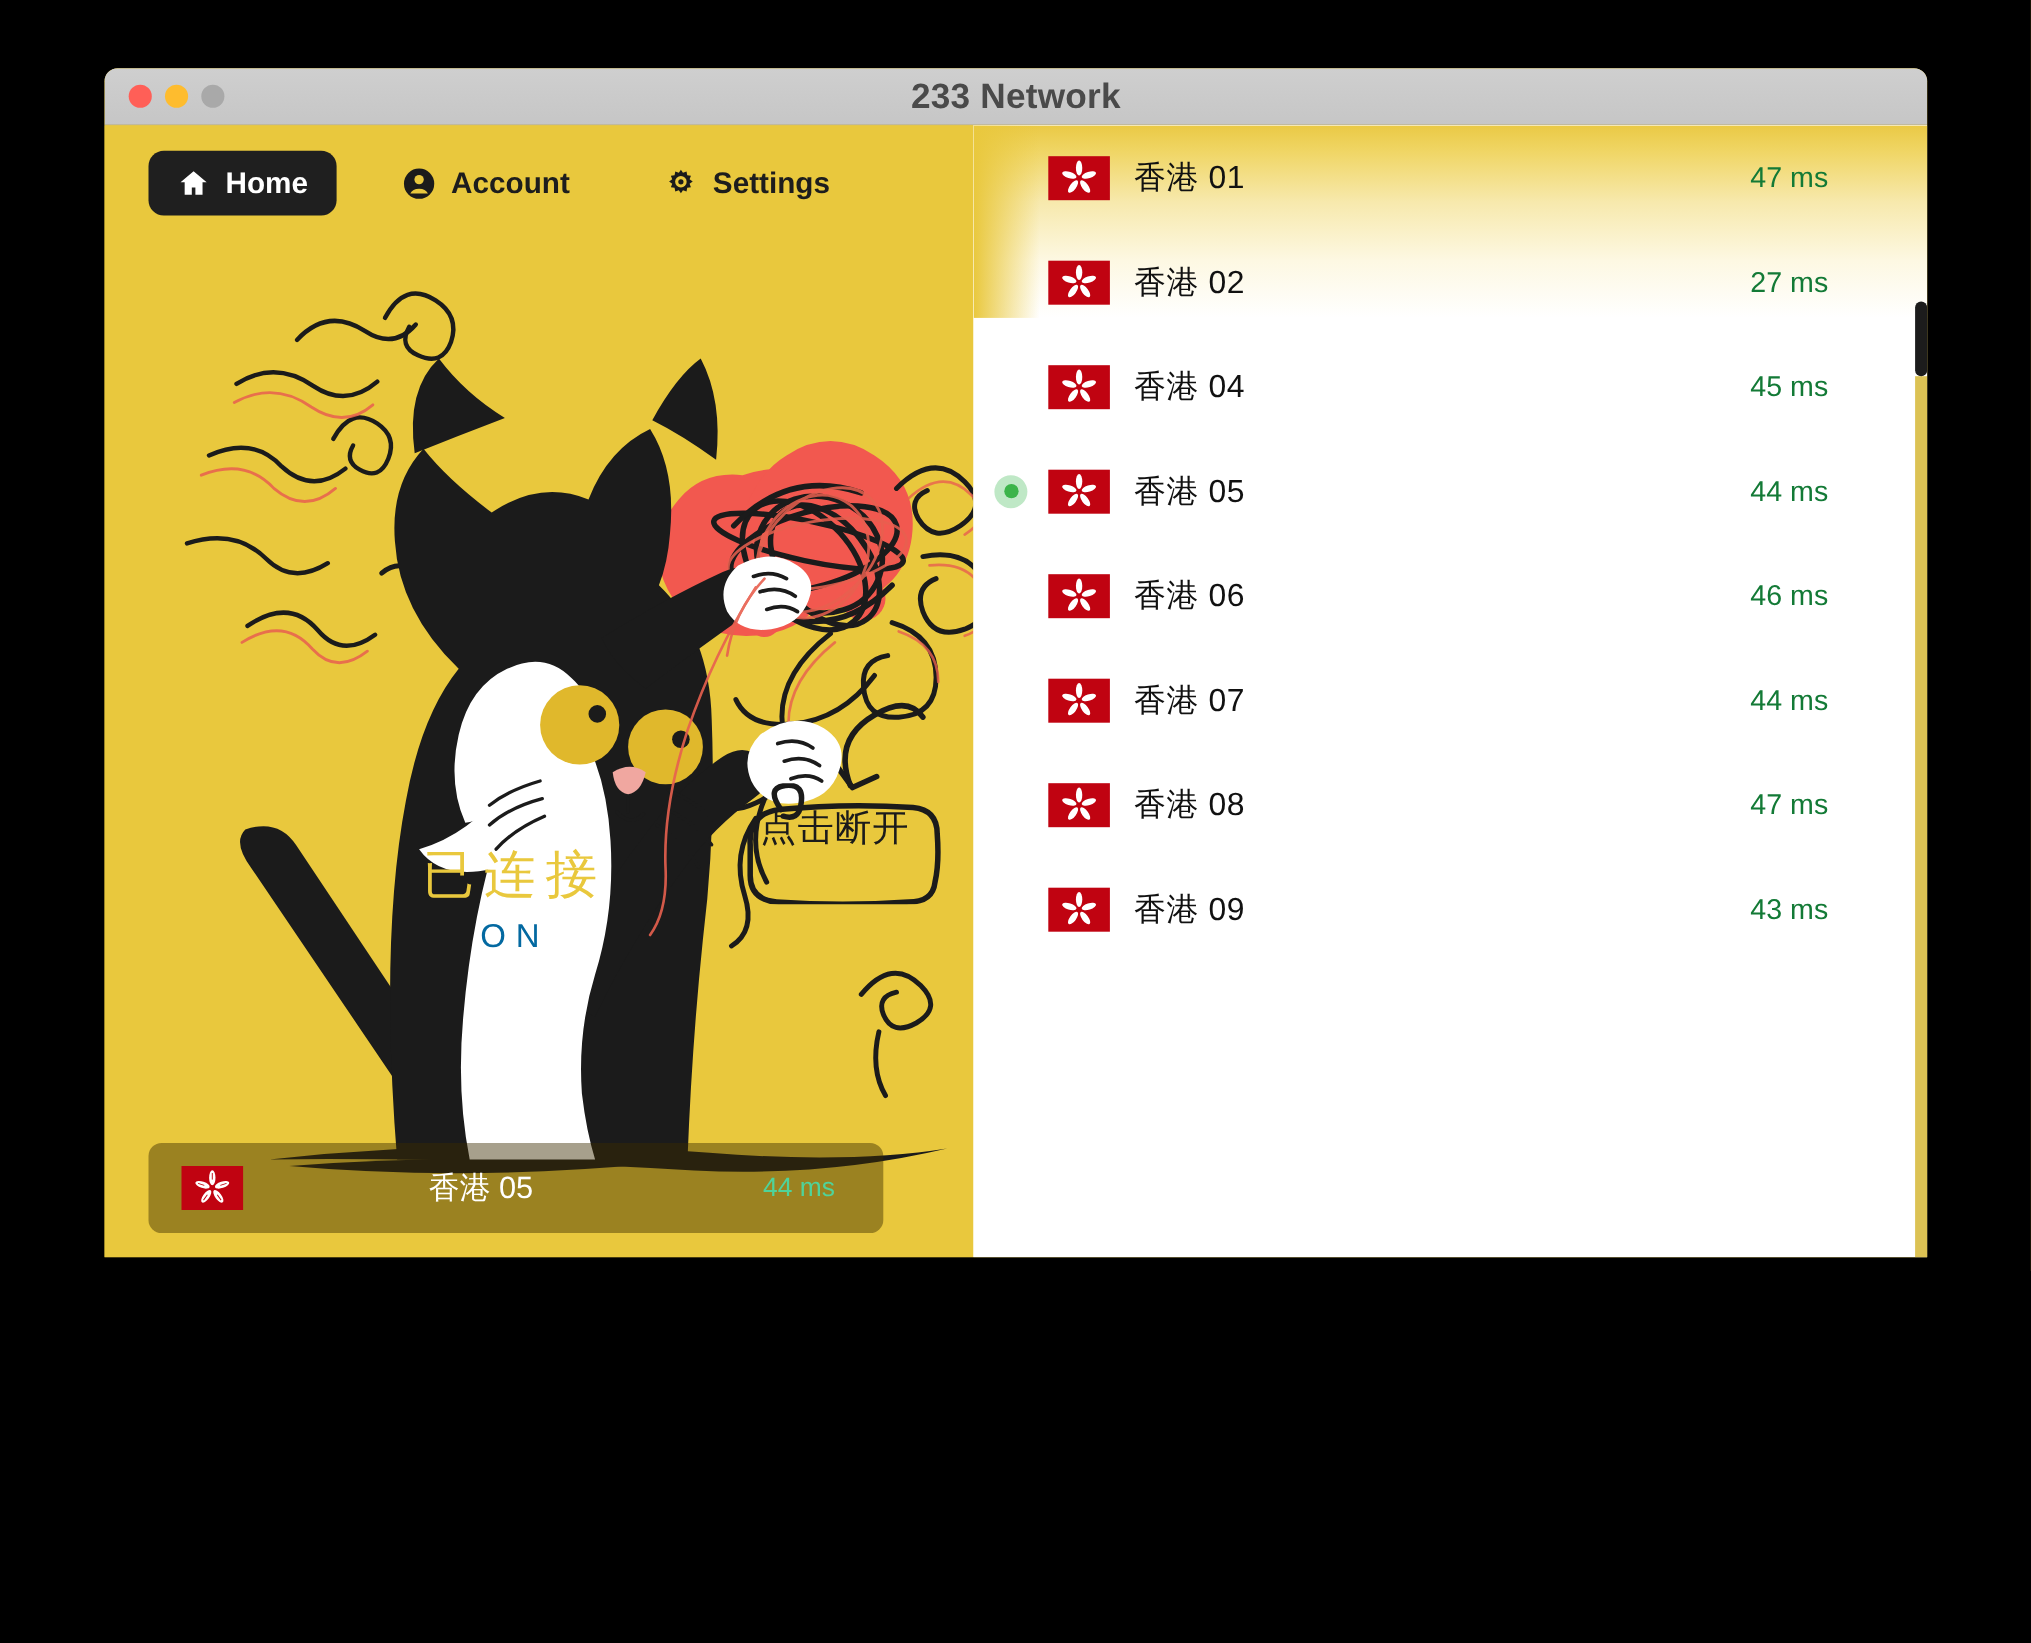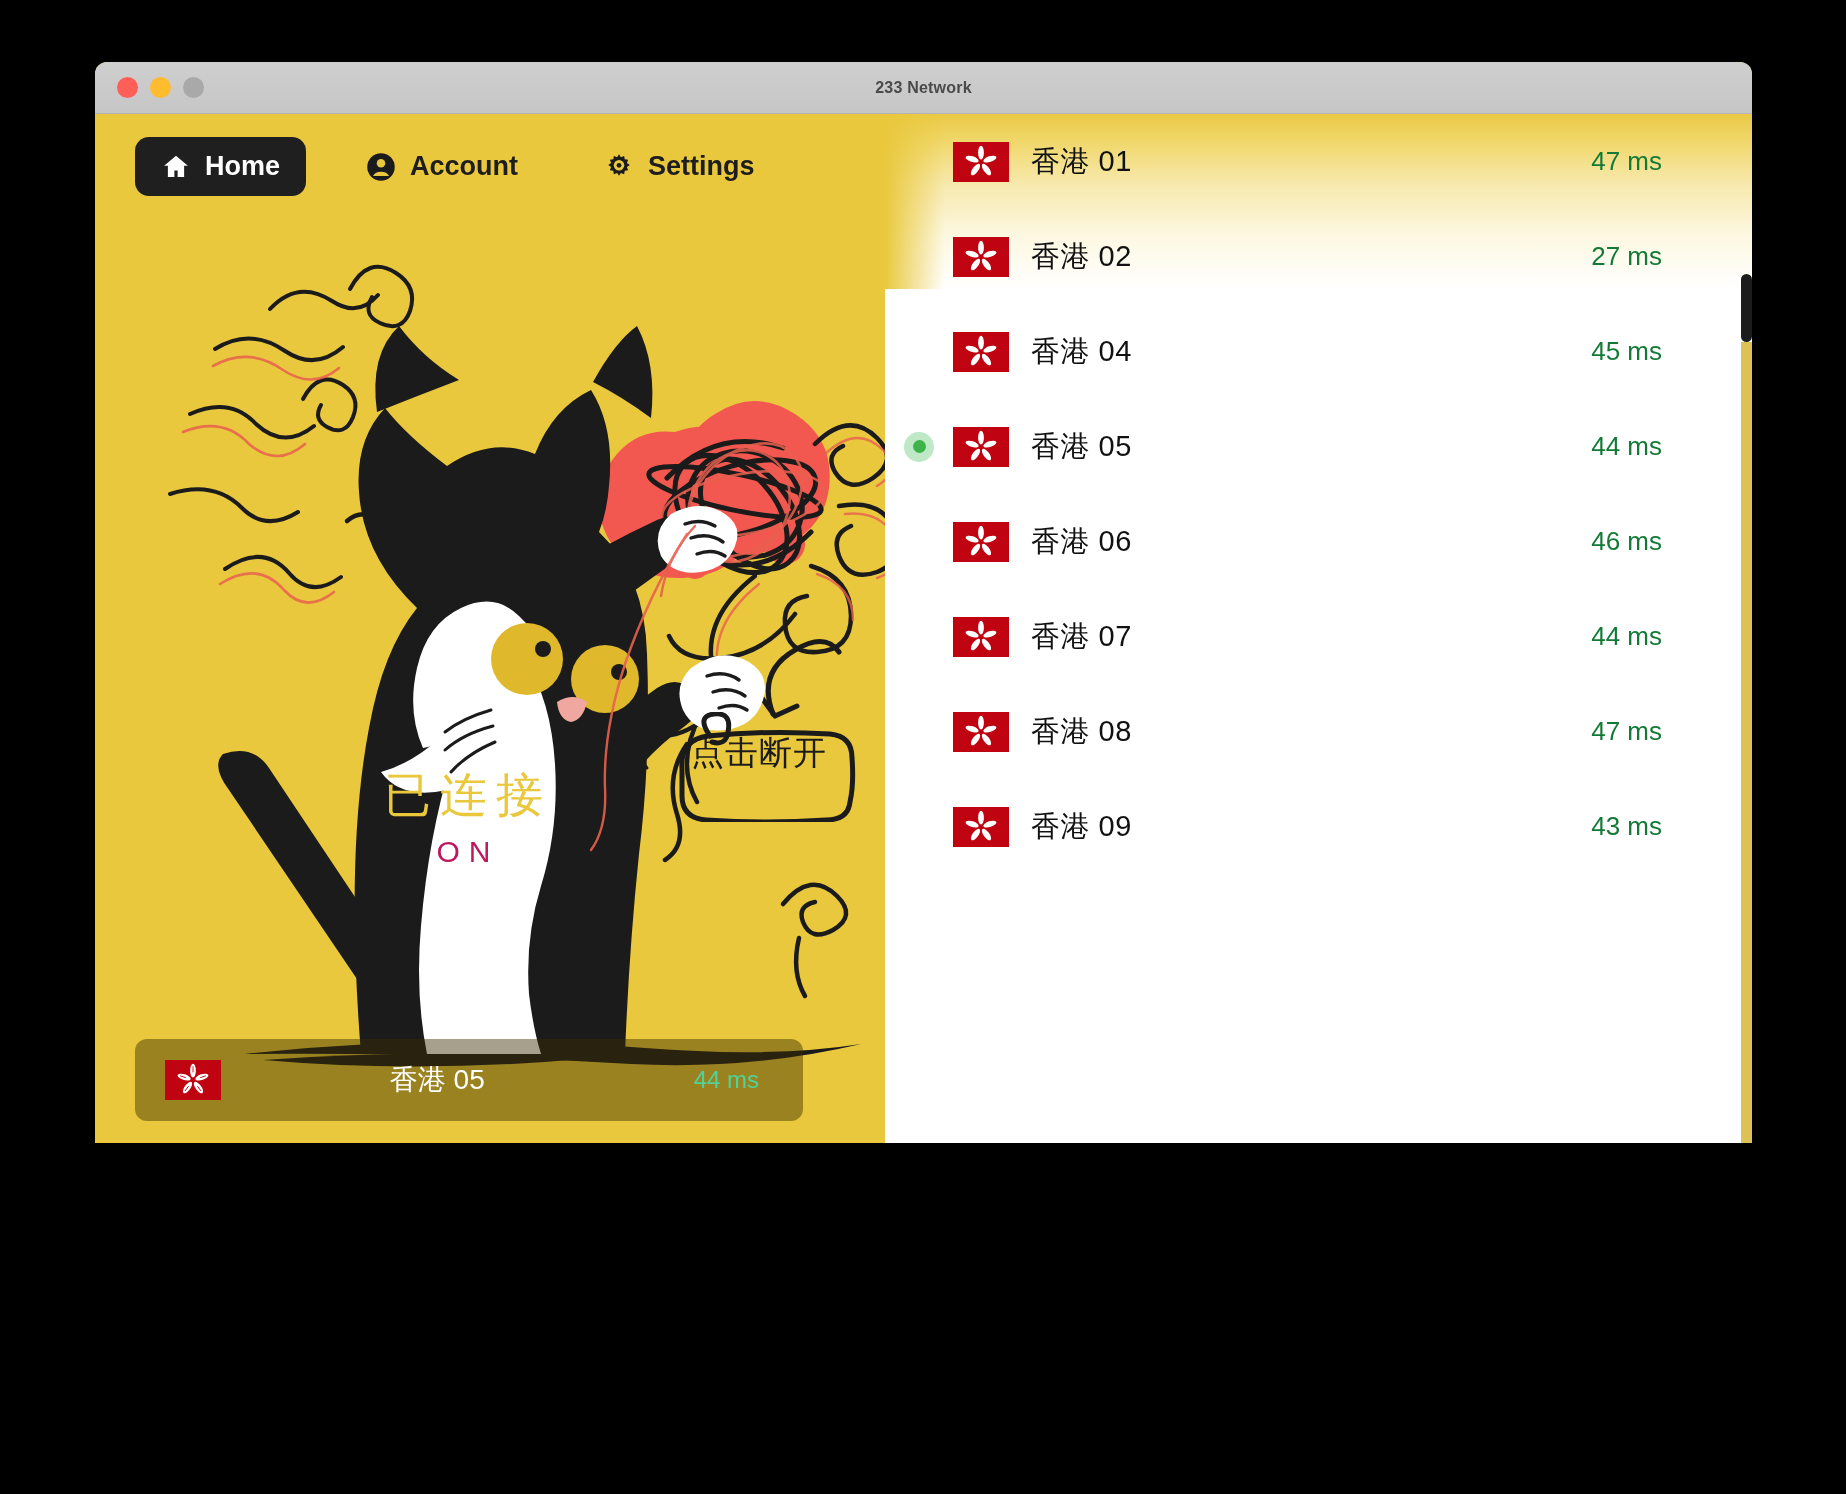--- a/index.html
+++ b/index.html
@@ -30,21 +30,21 @@
     border-bottom: 1px solid #b4b4b4;
     display: flex; align-items: center;
   }
   .lights { display: flex; gap: 12px; margin-left: 22px; }
   .light { width: 21px; height: 21px; border-radius: 50%; }
   .light.red { background: #ff5f57; }
   .light.yellow { background: #febc2e; }
   .light.green { background: #a9a9a9; }
   .win-title {
     position: absolute; left: 0; right: 0; text-align: center;
-    font-size: 16px; font-weight: bold; color: #4a4a4a;
+    font-size: 32px; font-weight: bold; color: #4a4a4a;
     letter-spacing: .2px;
   }
 
   
   .win-body { position: relative; height: 1029px; display: flex; }
 
   
   .left {
     position: relative;
     width: 790px;
@@ -84,21 +84,21 @@
     text-align: center;
     z-index: 20;
     pointer-events: none;
   }
   .status-cn {
     font-size: 47px; color: #e9c83d;
     letter-spacing: 9px; font-weight: 300;
     line-height: 1.1;
   }
   .status-en {
-    font-size: 30px; color: #be185d;
+    font-size: 30px; color: #0369a1;
     letter-spacing: 9px; margin-top: 14px; font-weight: 300;
   }
 
   .hint-box {
     position: absolute; left: 575px; top: 598px;
     z-index: 22;
   }
   .hint-label {
     position: absolute; left: 21px; top: 19px;
     font-size: 33px; color: #1b1b1b; font-weight: 500;

